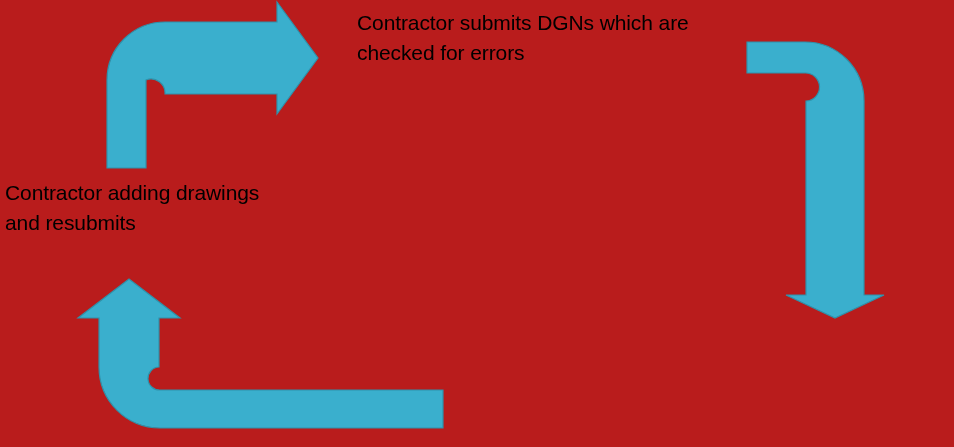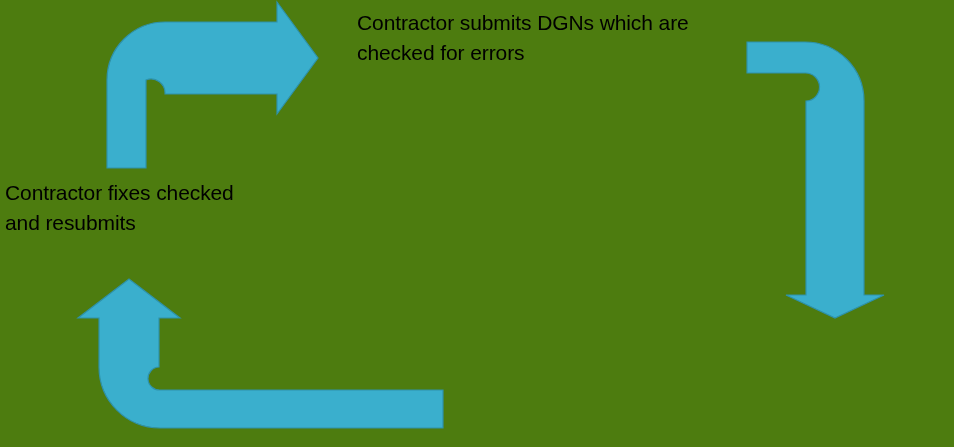--- a/index.html
+++ b/index.html
@@ -44,21 +44,21 @@
   }
   #caption-controller {
     left: 470px;
     top: 340px;
     width: 478px;
   }
 </style>
 </head>
 <body>
 
-<div id="canvas" style="background: #4d7c0f;">
+<div id="canvas" style="background: #b91c1c;">
 
   <svg id="arrows" viewBox="0 0 954 447" xmlns="http://www.w3.org/2000/svg">
 
     <path fill="#3aafcd" stroke="#2e92ab" stroke-width="1.2" d="M 107 168
              L 107 80
              A 58 58 0 0 1 165 22
              L 277 22
              L 277 2
              L 318 58
              L 277 114
@@ -93,17 +93,17 @@
              L 180 318
              L 159 318
              L 159 367
              A 1 1 0 0 0 160 390
              Z"></path>
   </svg>
 
   <div class="caption" id="caption-submit" style="color: rgb(0, 0, 0);">Contractor submits DGNs which are
 checked for errors</div>
 
-  <div class="caption" id="caption-fixes" style="color: rgb(0, 0, 0);">Contractor fixes checked
+  <div class="caption" id="caption-fixes" style="color: rgb(0, 0, 0);">Contractor adding drawings
 and resubmits</div>
 
 
 </div>
 
 </body></html>

